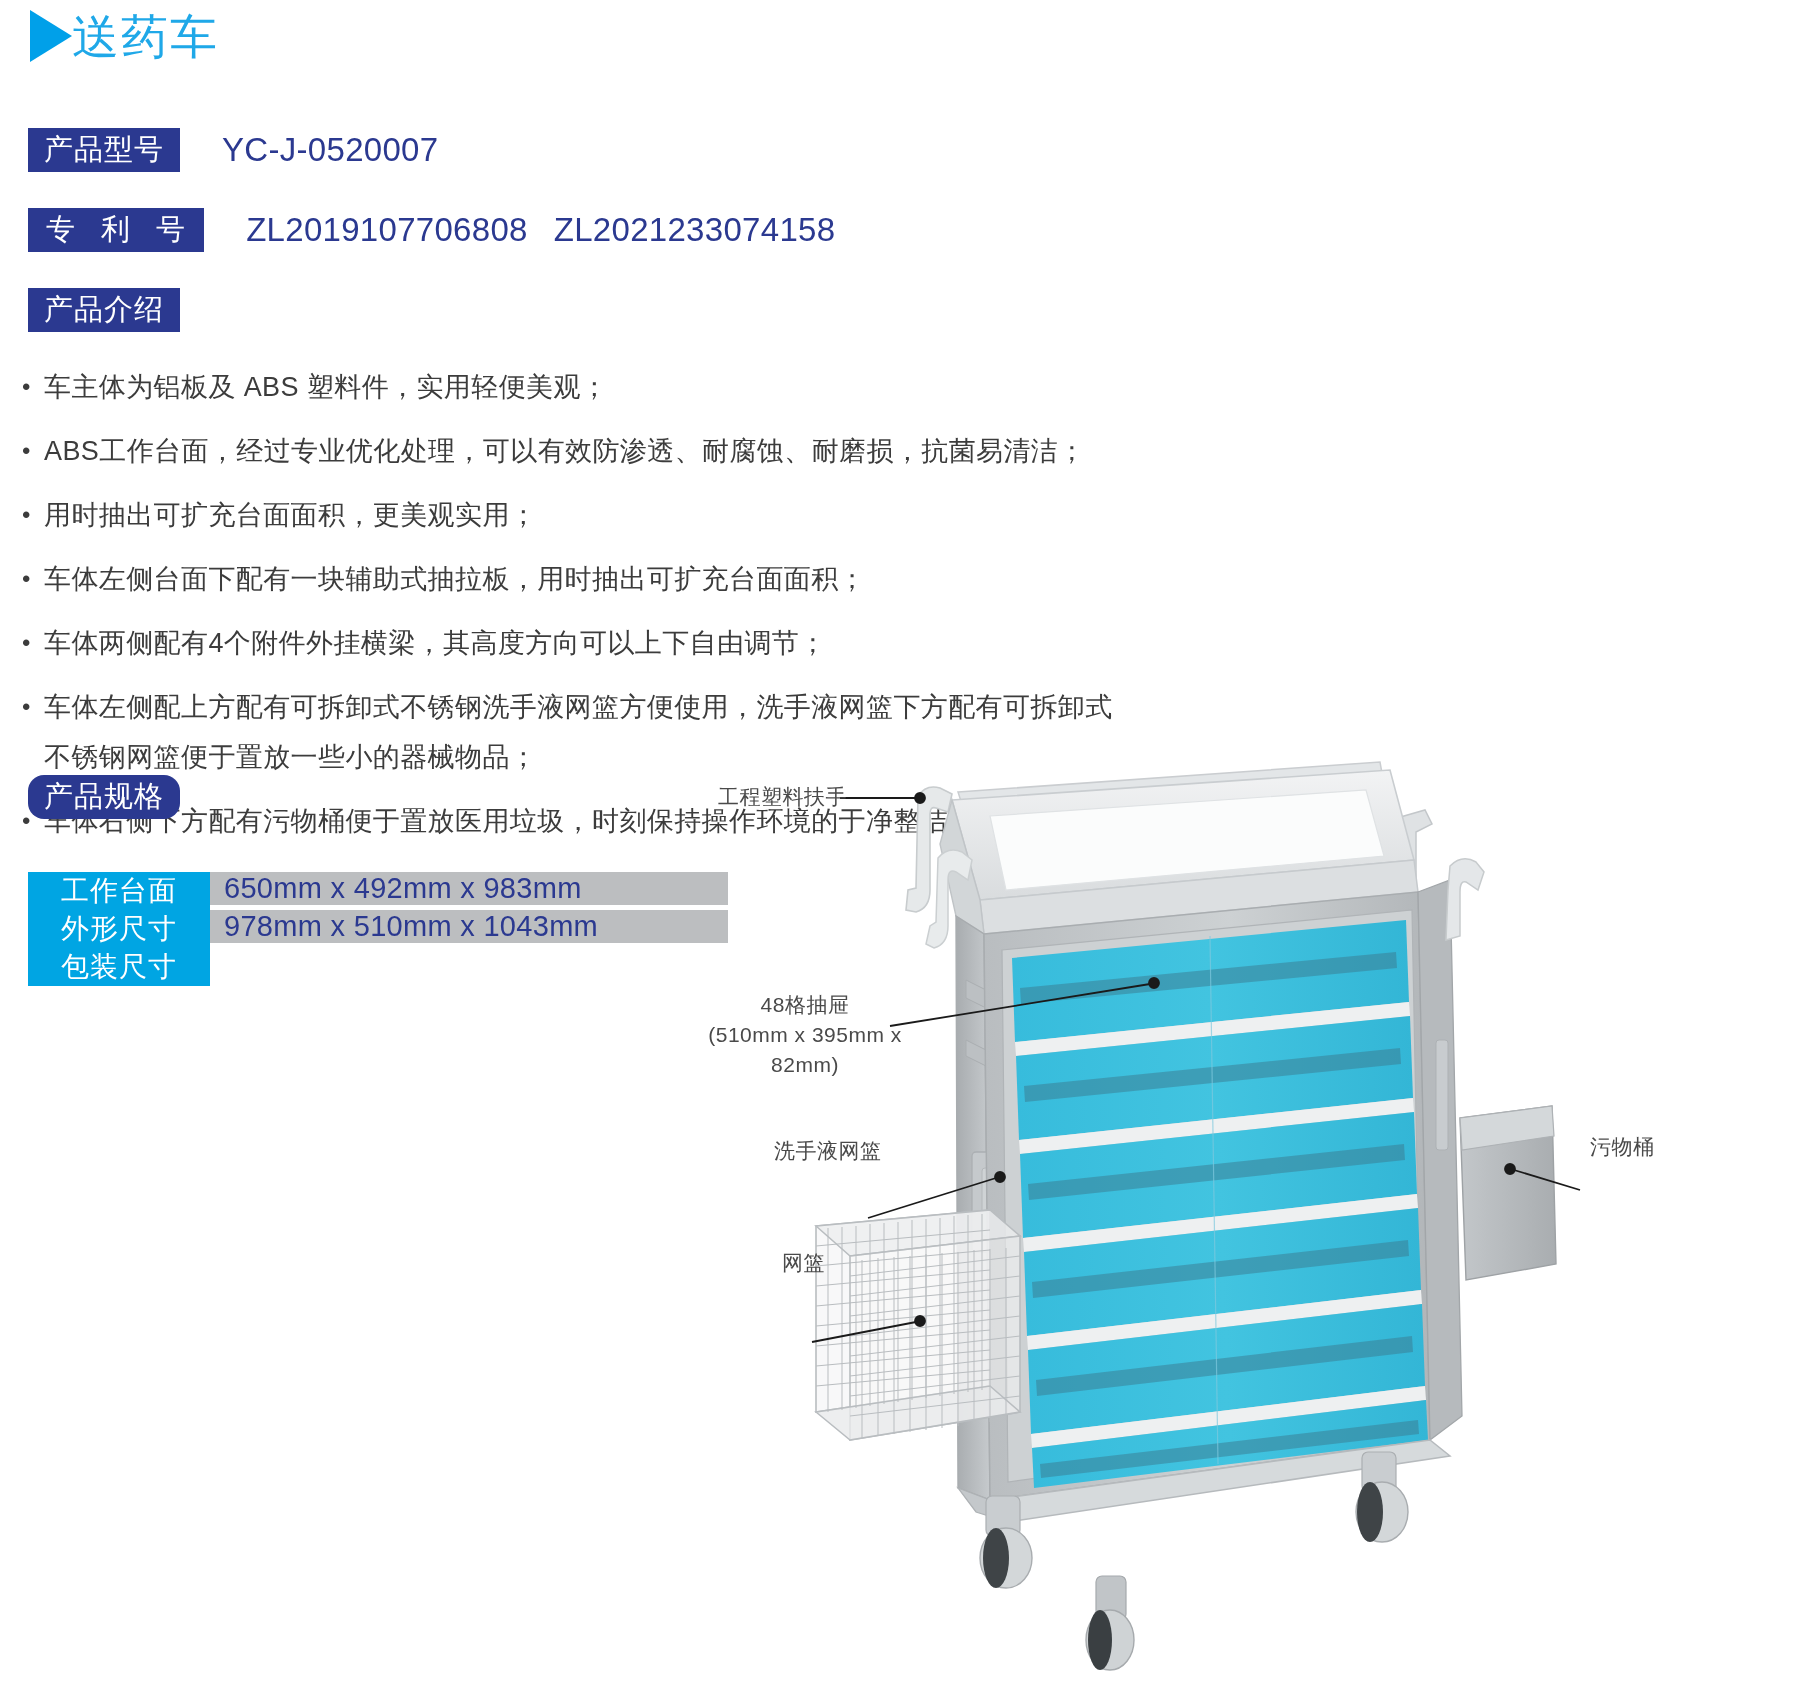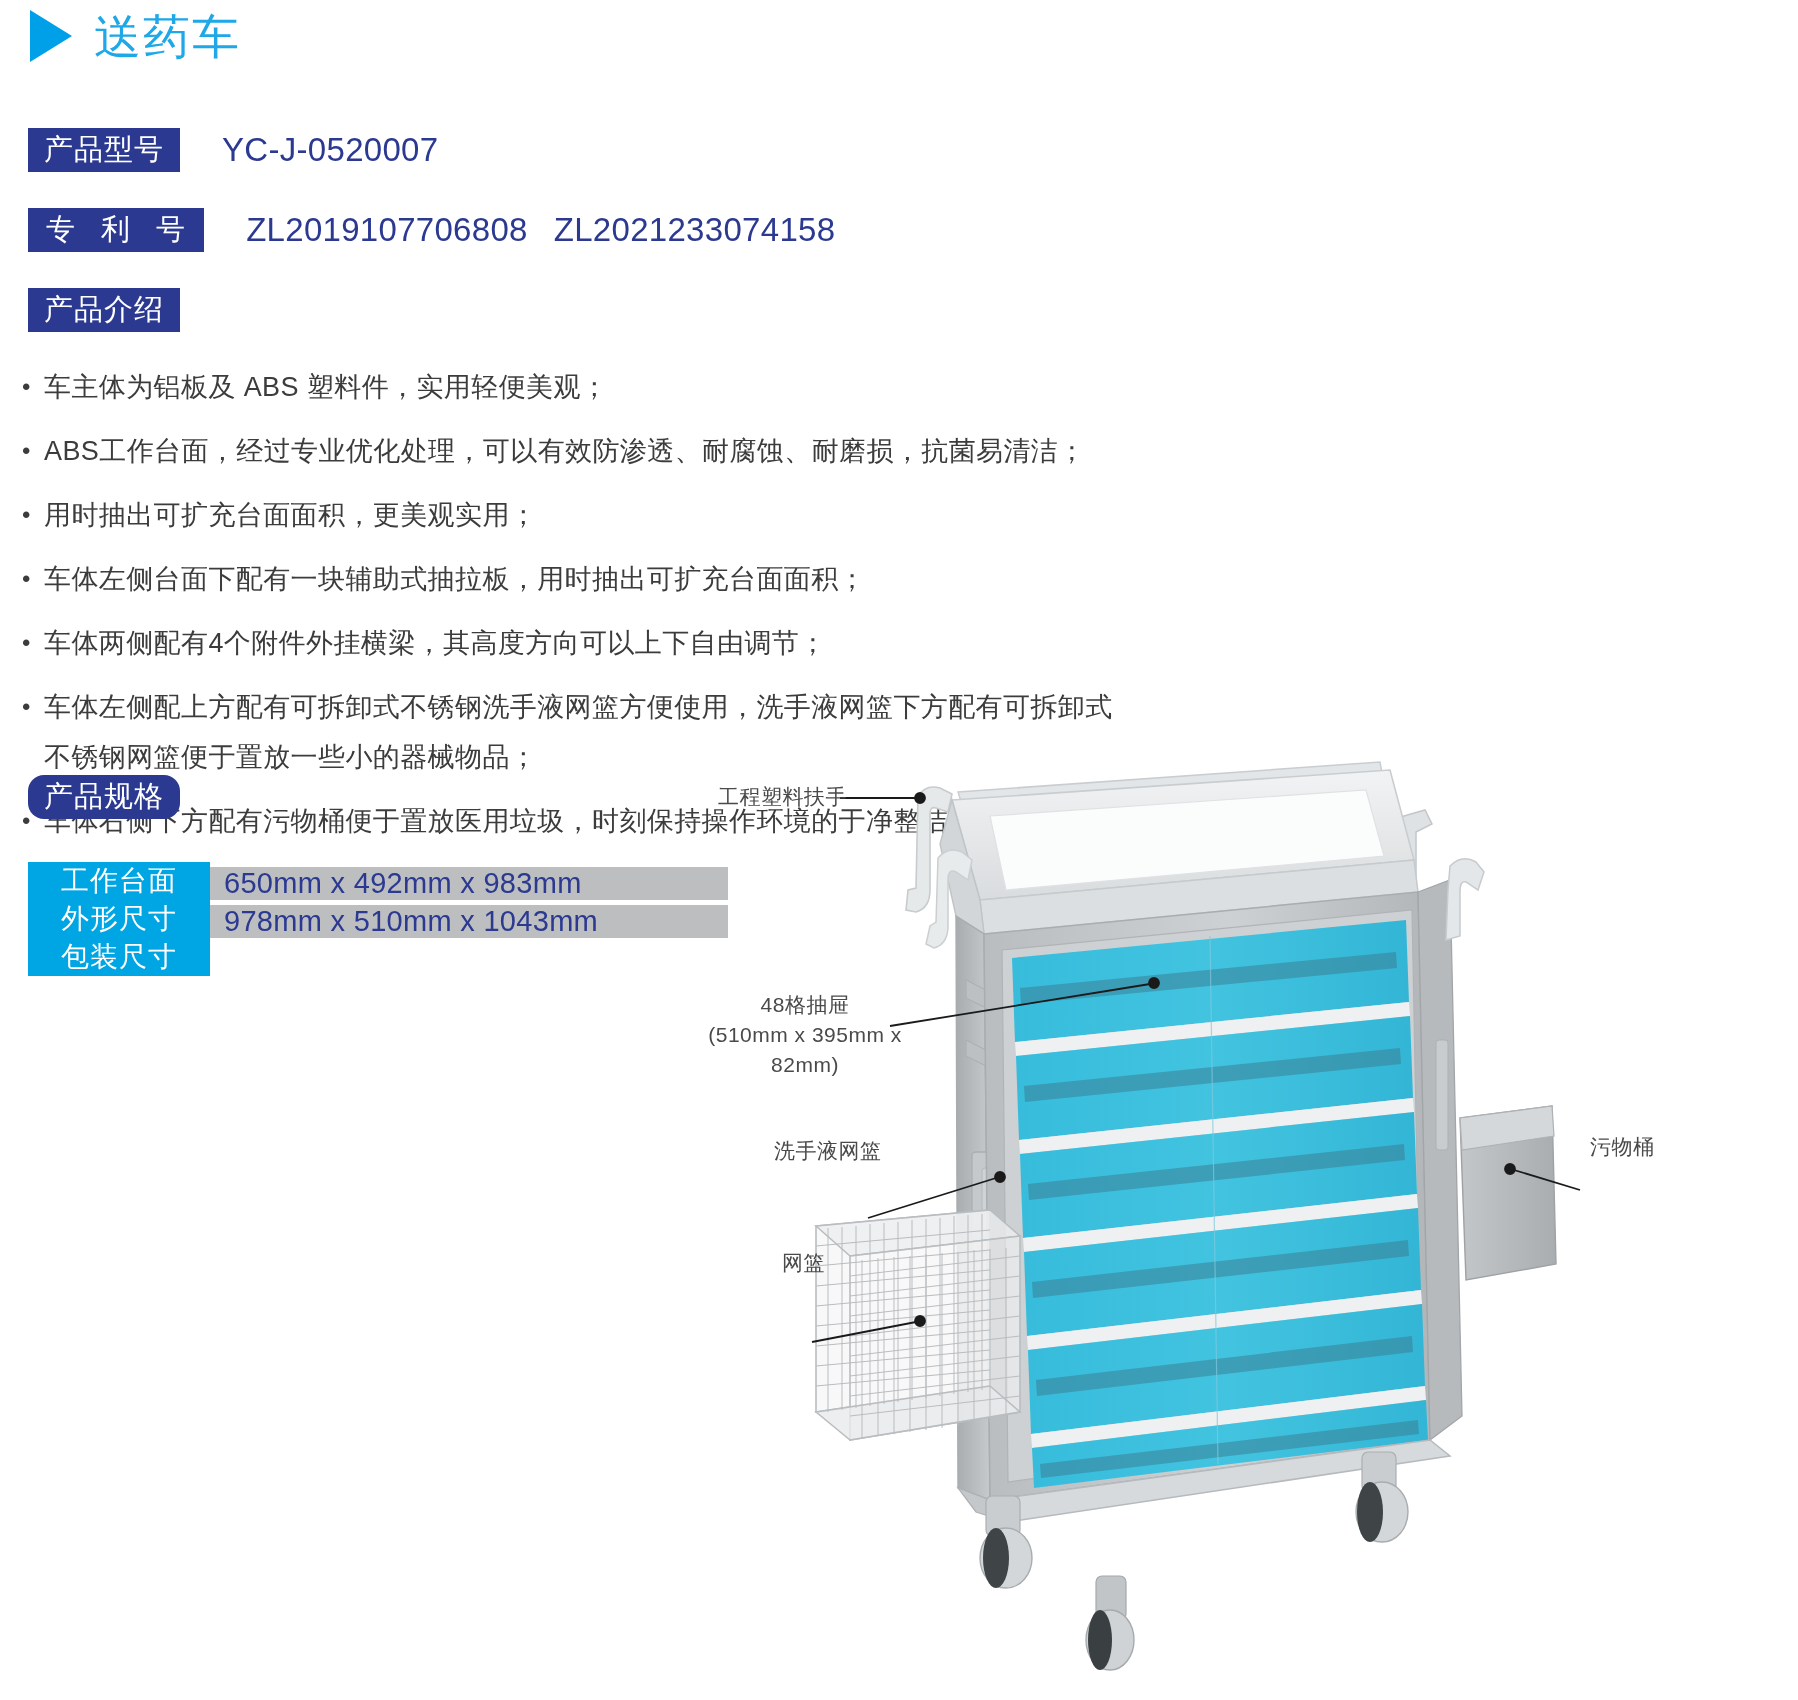--- a/index.html
+++ b/index.html
@@ -14,21 +14,20 @@
     color: #333;
   }
 
   
   .title-row {
     position: absolute;
     left: 30px;
     top: 10px;
     display: flex;
     align-items: center;
-    gap: 22px;
   }
   .play-triangle {
     width: 0; height: 0;
     border-left: 42px solid #00a0e9;
     border-top: 26px solid transparent;
     border-bottom: 26px solid transparent;
   }
   .title-text {
     font-size: 47px;
     color: #1fa8e8;
@@ -99,21 +98,21 @@
 
   
   .spec-table {
     position: absolute;
     left: 28px;
     top: 872px;
     width: 700px;
   }
   .spec-row {
     display: flex;
-    align-items: flex-end;
+    align-items: flex-start;
     margin-bottom: 10px;
     height: 28px;
     border-radius: 13px;
   }
   .spec-key {
     background: #00a5e3;
     color: #ffffff;
     font-size: 28px;
     width: 182px;
     display: flex;

